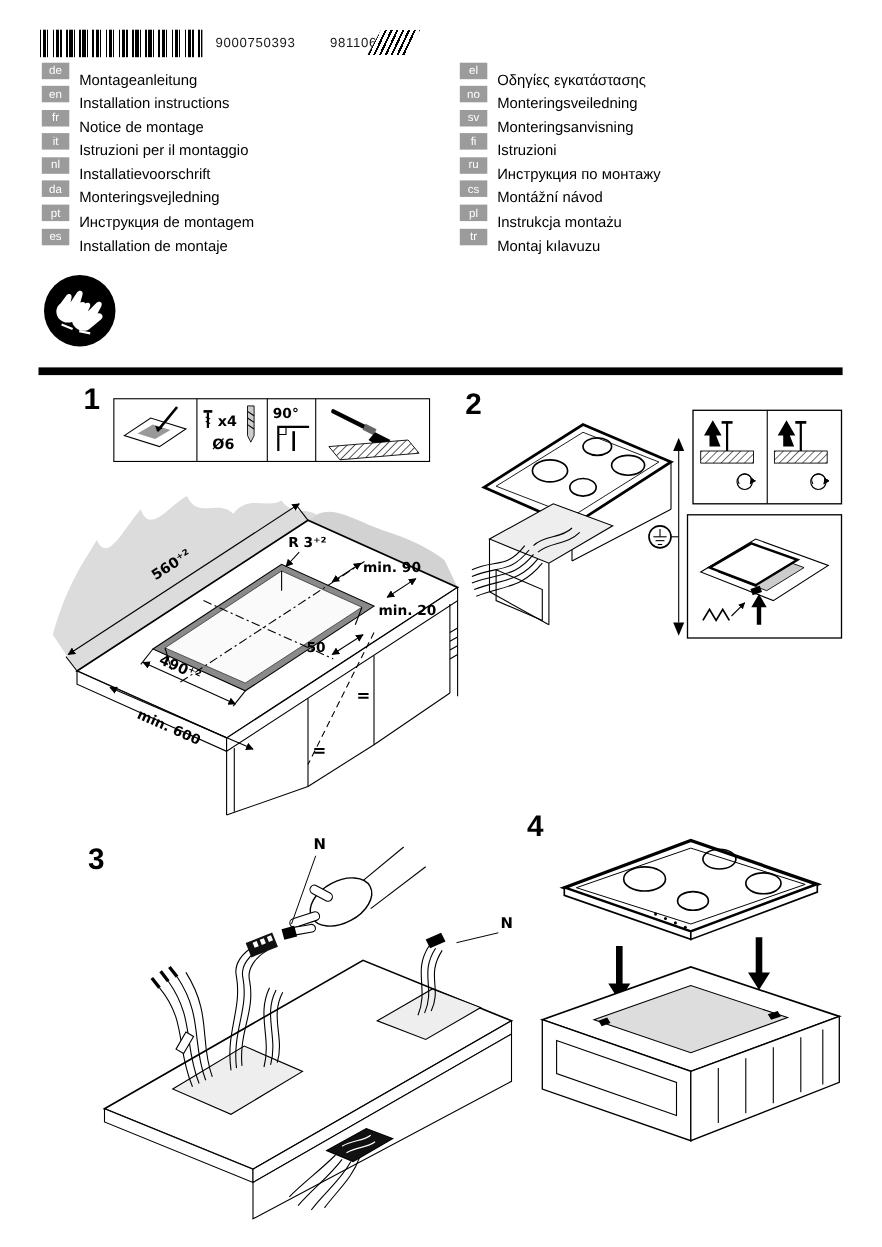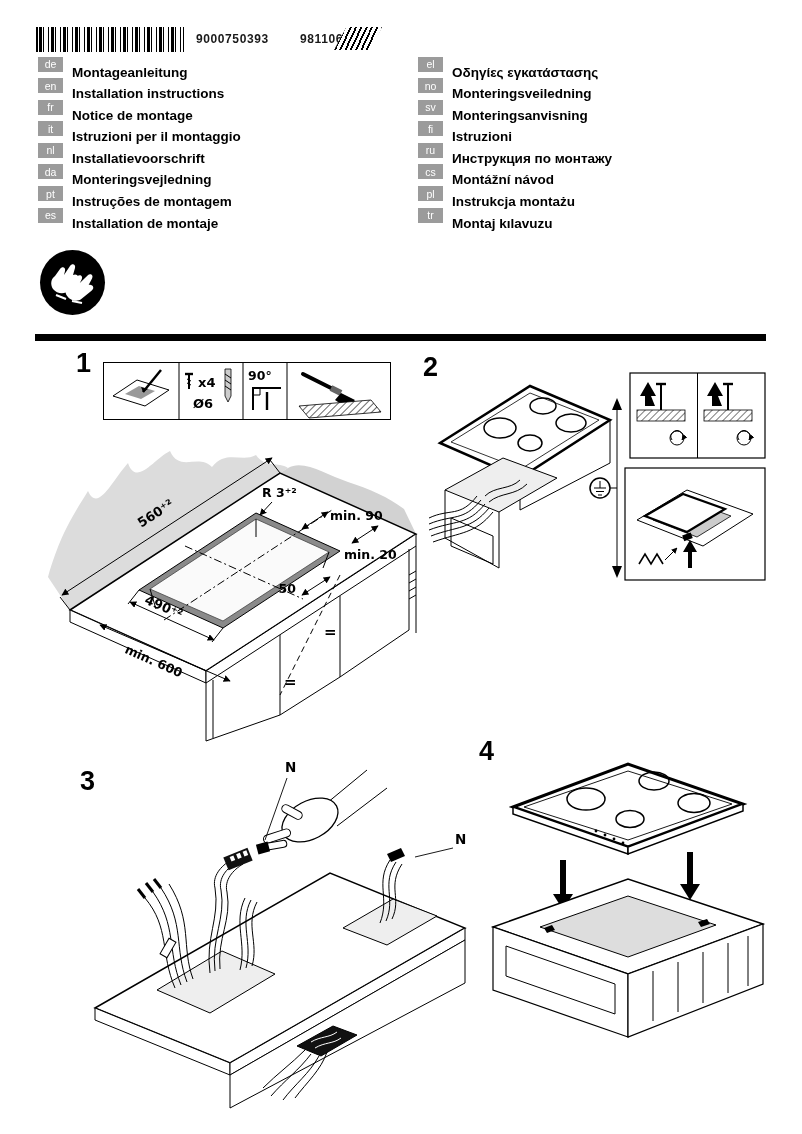--- a/index.html
+++ b/index.html
@@ -1,36 +1,36 @@
 <!DOCTYPE html>
 <html><head>
 <meta charset="utf-8">
 <style>
   * { margin:0; padding:0; box-sizing:border-box; }
   html,body { background:#fff; }
   body { font-family:"Liberation Sans","DejaVu Sans",sans-serif; }
   .page { position:relative; width:802px; height:1134px; background:#fff; overflow:hidden; }
-  .abs { position:absolute;font-weight:bold; }
+  .abs { position:absolute; }
 
   .barcode { left:36px; top:27px; width:148px; height:25px;
     background:repeating-linear-gradient(90deg,#000 0 1.5px,#fff 1.5px 3px,#000 3px 6px,#fff 6px 7px,#000 7px 8px,#fff 8px 12px);
   }
   .code-text { top:32px; font-size:12px; color:#1a1a1a; letter-spacing:.6px; }
   .hatch-mark { left:334px; top:27px; width:48px; height:23px;
     background:repeating-linear-gradient(115deg,#000 0 1.8px,#fff 1.8px 4.8px);
     clip-path:polygon(0 100%,26% 0,100% 0,74% 100%);
   }
 
   .lang-col { position:absolute; top:56px; display:flex; flex-direction:column; gap:5.6px; }
   #lang-left { left:38px; }
   #lang-right { left:418px; }
   .lang-row { display:flex; align-items:center; gap:9px; height:16px; }
   .lang-badge { width:25px; height:15px; background:#9b9b9b; color:#fff; font-size:10.5px; font-weight:normal;
     display:flex; align-items:center; justify-content:center; flex:0 0 auto; }
-  .lang-title { font-size:13.5px; font-weight:bold; color:#000; white-space:nowrap;margin-top:16px; }
+  .lang-title { font-size:13.5px; font-weight:normal; color:#000; white-space:nowrap;margin-top:16px; }
 
   .rule { left:35px; top:334px; width:731px; height:7px; background:#000; }
 
   .fig-num { position:absolute; font-size:27px; font-weight:bold; color:#000; z-index:3; }
   #num1 { left:76px;  top:348px; }
   #num2 { left:423px; top:352px; }
   #num3 { left:80px;  top:766px; }
   #num4 { left:479px; top:736px; }
 
   svg { position:absolute; overflow:visible; }
@@ -69,21 +69,21 @@
       <div class="lang-row">
         <span class="lang-badge">nl</span>
         <span class="lang-title">Installatievoorschrift</span>
       </div>
       <div class="lang-row">
         <span class="lang-badge">da</span>
         <span class="lang-title">Monteringsvejledning</span>
       </div>
       <div class="lang-row">
         <span class="lang-badge">pt</span>
-        <span class="lang-title">Instruções de montagem</span>
+        <span class="lang-title">Инструкция de montagem</span>
       </div>
       <div class="lang-row">
         <span class="lang-badge">es</span>
         <span class="lang-title">Installation de montaje</span>
       </div>
     </div>
   <div class="lang-col" id="lang-right">
       <div class="lang-row">
         <span class="lang-badge">el</span>
         <span class="lang-title">Οδηγίες εγκατάστασης</span>

